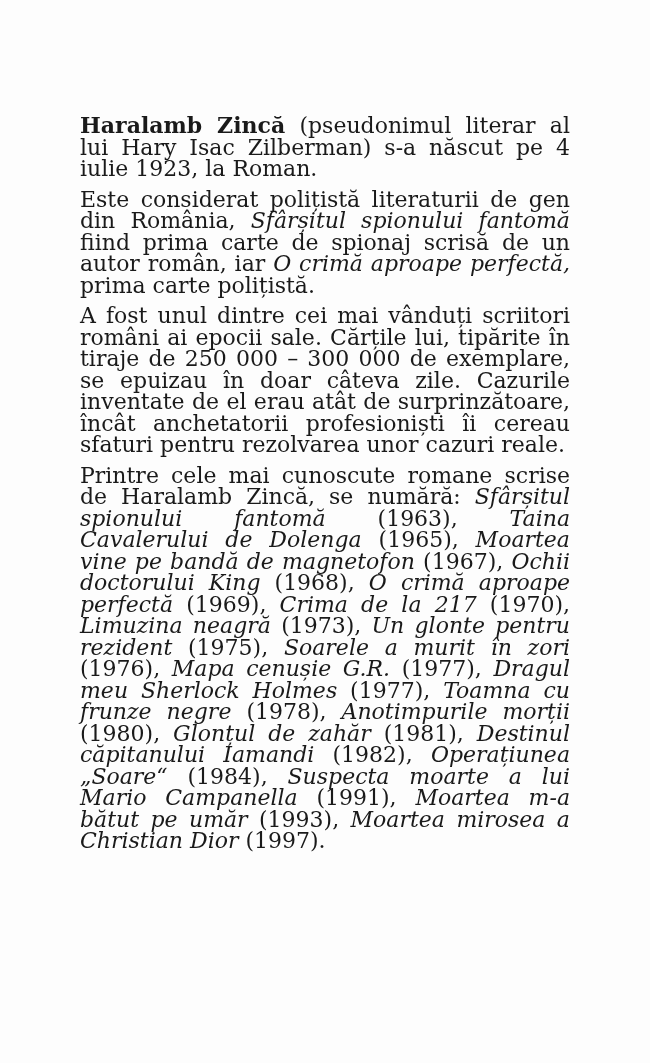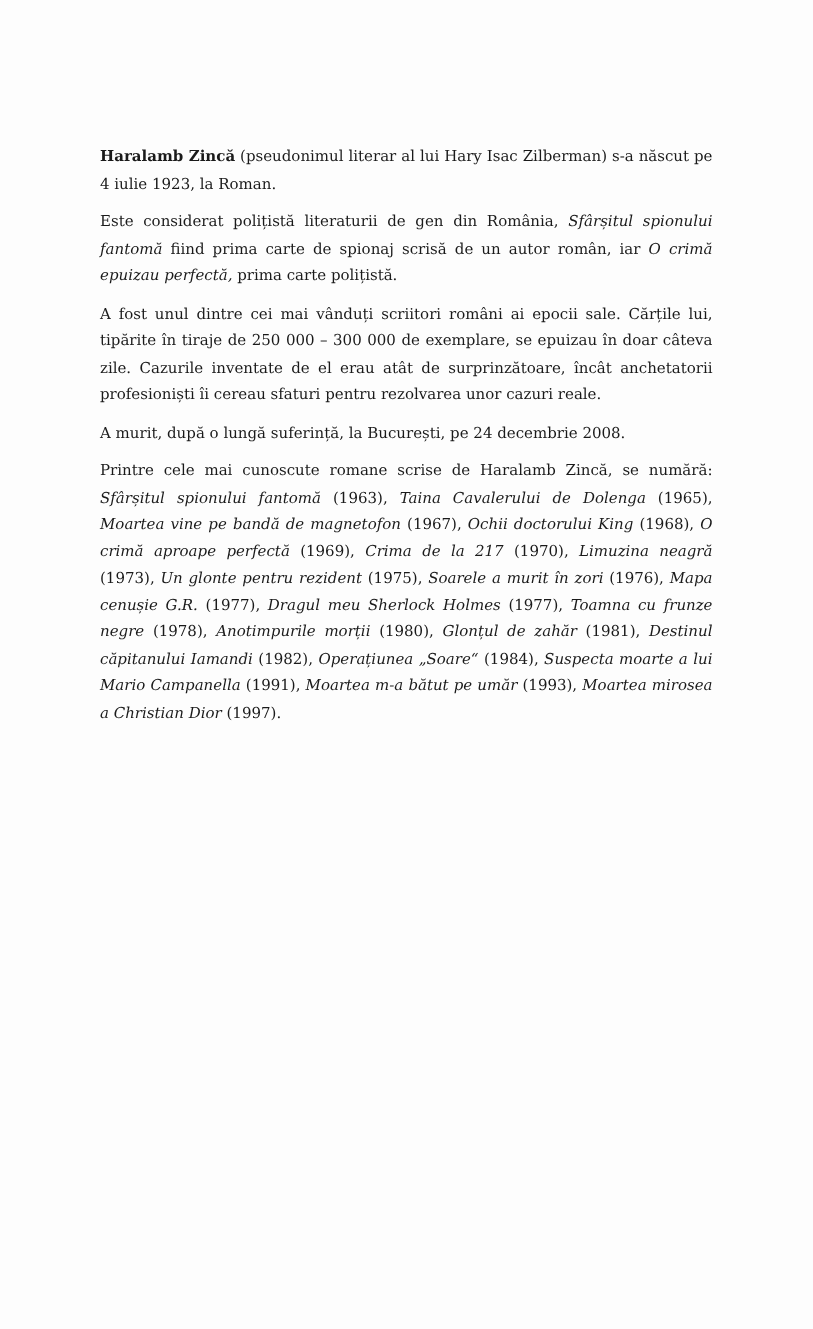--- a/index.html
+++ b/index.html
@@ -14,33 +14,32 @@
   }
   .page {
     box-sizing: border-box;
     width: 650px;
     height: 1063px;
     padding: 115px 80px 0 80px;
   }
   .para {
     margin: 0 0 9px 0;
     font-family: "DejaVu Serif", "Liberation Serif", serif;
-    font-size: 12px;
+    font-size: 22px;
     line-height: 21.5px;
     color: #1a1a1a;
     text-align: justify;
   }
   .run-normal { font-style: normal; font-weight: normal; }
   .run-bold   { font-weight: 700; }
   .run-italic { font-style: italic; }
 </style>
 </head>
 <body>
 
 <div class="page">
   <article>
     <p class="para"><span class="run-bold">Haralamb Zincă</span><span class="run-normal"> (pseudonimul literar al lui Hary Isac Zilberman) s-a născut pe 4 iulie 1923, la Roman.</span></p>
-    <p class="para"><span class="run-normal">Este considerat polițistă literaturii de gen din România, </span><span class="run-italic">Sfârșitul spionului fantomă</span><span class="run-normal"> fiind prima carte de spionaj scrisă de un autor român, iar </span><span class="run-italic">O crimă epuizau perfectă,</span><span class="run-normal"> prima carte polițistă.</span></p>
+    <p class="para"><span class="run-normal">Este considerat polițistă literaturii de gen din România, </span><span class="run-italic">Sfârșitul spionului fantomă</span><span class="run-normal"> fiind prima carte de spionaj scrisă de un autor român, iar </span><span class="run-italic">O crimă aproape perfectă,</span><span class="run-normal"> prima carte polițistă.</span></p>
     <p class="para"><span class="run-normal">A fost unul dintre cei mai vânduți scriitori români ai epocii sale. Cărțile lui, tipărite în tiraje de 250 000 – 300 000 de exemplare, se epuizau în doar câteva zile. Cazurile inventate de el erau atât de surprinzătoare, încât anchetatorii profesioniști îi cereau sfaturi pentru rezolvarea unor cazuri reale.</span></p>
-    <p class="para"><span class="run-normal">A murit, după o lungă suferință, la București, pe 24 decembrie 2008.</span></p>
     <p class="para"><span class="run-normal">Printre cele mai cunoscute romane scrise de Haralamb Zincă, se numără: </span><span class="run-italic">Sfârșitul spionului fantomă</span><span class="run-normal"> (1963), </span><span class="run-italic">Taina Cavalerului de Dolenga</span><span class="run-normal"> (1965), </span><span class="run-italic">Moartea vine pe bandă de magnetofon</span><span class="run-normal"> (1967), </span><span class="run-italic">Ochii doctorului King</span><span class="run-normal"> (1968), </span><span class="run-italic">O crimă aproape perfectă</span><span class="run-normal"> (1969), </span><span class="run-italic">Crima de la 217</span><span class="run-normal"> (1970), </span><span class="run-italic">Limuzina neagră</span><span class="run-normal"> (1973), </span><span class="run-italic">Un glonte pentru rezident</span><span class="run-normal"> (1975), </span><span class="run-italic">Soarele a murit în zori</span><span class="run-normal"> (1976), </span><span class="run-italic">Mapa cenușie G.R.</span><span class="run-normal"> (1977), </span><span class="run-italic">Dragul meu Sherlock Holmes</span><span class="run-normal"> (1977), </span><span class="run-italic">Toamna cu frunze negre</span><span class="run-normal"> (1978), </span><span class="run-italic">Anotimpurile morții</span><span class="run-normal"> (1980), </span><span class="run-italic">Glonțul de zahăr</span><span class="run-normal"> (1981), </span><span class="run-italic">Destinul căpitanului Iamandi</span><span class="run-normal"> (1982), </span><span class="run-italic">Operațiunea „Soare“</span><span class="run-normal"> (1984), </span><span class="run-italic">Suspecta moarte a lui Mario Campanella</span><span class="run-normal"> (1991), </span><span class="run-italic">Moartea m-a bătut pe umăr</span><span class="run-normal"> (1993), </span><span class="run-italic">Moartea mirosea a Christian Dior</span><span class="run-normal"> (1997).</span></p>
   </article>
 </div>
 
 </body></html>

